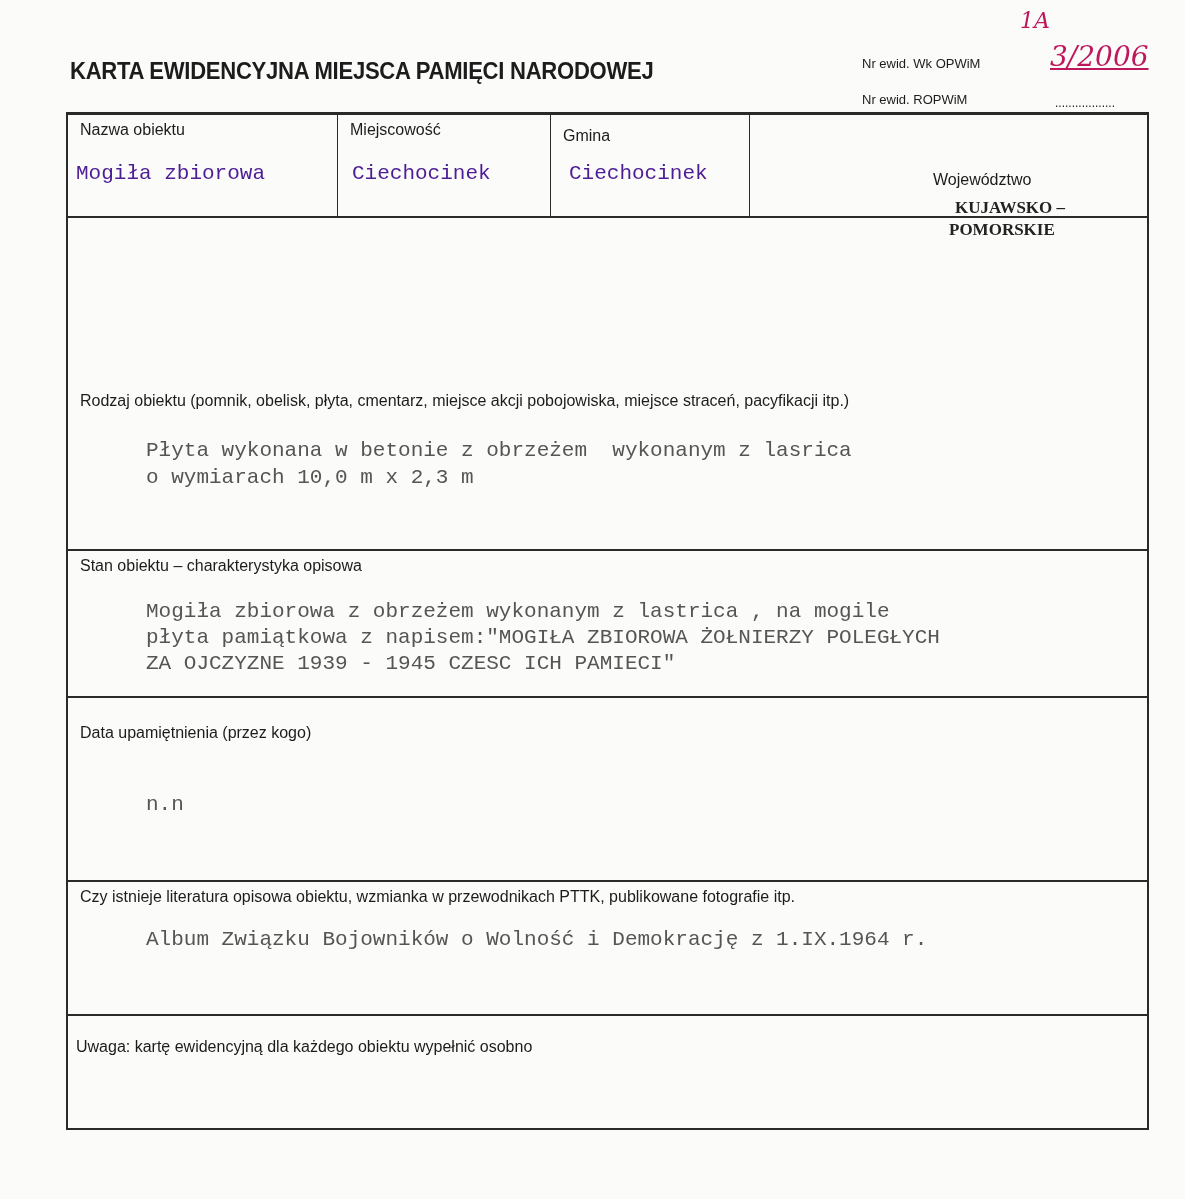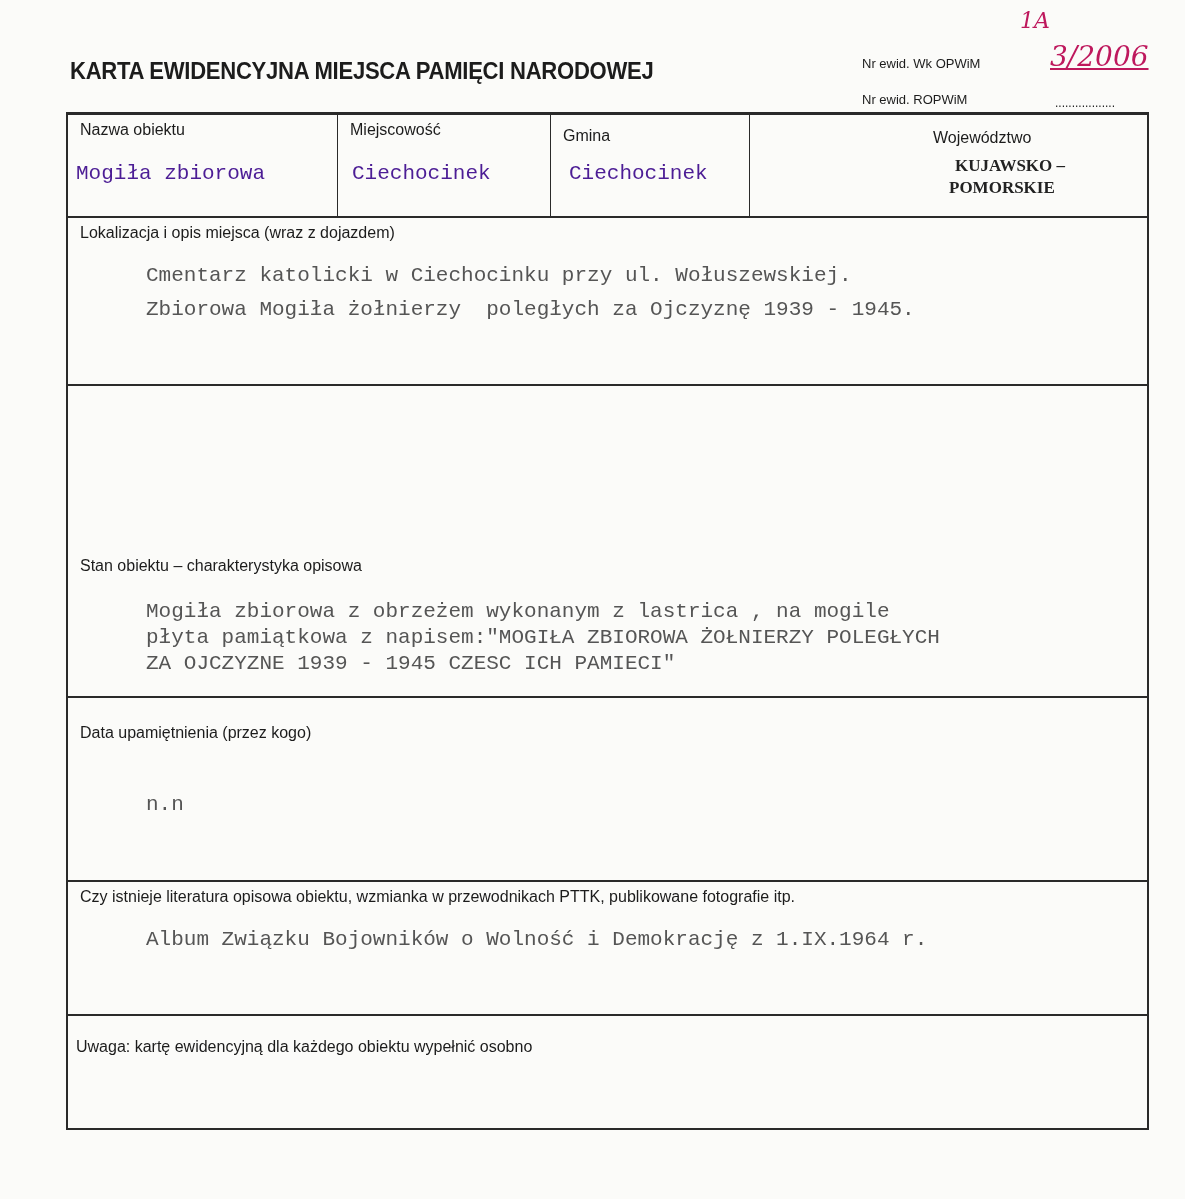--- a/index.html
+++ b/index.html
@@ -38,33 +38,33 @@
       <div class="val" style="left:8px; top:46px;">Mogiła zbiorowa</div>
     </div>
     <div class="cell" style="left:270px; width:213px;">
       <div class="lbl">Miejscowość</div>
       <div class="val" style="left:14px; top:46px;">Ciechocinek</div>
     </div>
     <div class="cell" style="left:483px; width:199px;">
       <div class="lbl" style="top:12px;">Gmina</div>
       <div class="val" style="left:18px; top:46px;">Ciechocinek</div>
     </div>
-    <div class="cell" style="left:857px; width:222px; border-right:none;">
+    <div class="cell" style="left:857px; width:222px; border-right:none;margin-top:42px;">
       <div class="lbl" style="left:8px; top:14px;">Województwo</div>
       <div class="valbold" style="left:30px; top:40px;">KUJAWSKO –</div>
       <div class="valbold" style="left:24px; top:62px;">POMORSKIE</div>
     </div>
   </div>
 
-  <div class="row" style="top:103px; height:168px;">
-    <div class="lbl">Lokalizacja i opis miejsca (wraz z dojazdem)</div>
-    <div class="text" style="top:45px;">Cmentarz katolicki w Ciechocinku przy ul. Wołuszewskiej.</div>
-    <div class="text" style="top:79px;">Zbiorowa Mogiła żołnierzy  poległych za Ojczyznę 1939 - 1945.</div>
+
+  <div class="row" style="top:271px; height:165px;">
+    <div class="lbl">Rodzaj obiektu (pomnik, obelisk, płyta, cmentarz, miejsce akcji pobojowiska, miejsce straceń, pacyfikacji itp.)</div>
+    <div class="text" style="top:52px;">Płyta wykonana w betonie z obrzeżem  wykonanym z lasrica</div>
+    <div class="text" style="top:79px;">o wymiarach 10,0 m x 2,3 m</div>
   </div>
-
 
   <div class="row" style="top:436px; height:147px;">
     <div class="lbl">Stan obiektu – charakterystyka opisowa</div>
     <div class="text" style="top:48px;">Mogiła zbiorowa z obrzeżem wykonanym z lastrica , na mogile</div>
     <div class="text" style="top:74px;">płyta pamiątkowa z napisem:"MOGIŁA ZBIOROWA ŻOŁNIERZY POLEGŁYCH</div>
     <div class="text" style="top:100px;">ZA OJCZYZNE 1939 - 1945 CZESC ICH PAMIECI"</div>
   </div>
 
   <div class="row" style="top:603px; height:164px;">
     <div class="lbl">Data upamiętnienia (przez kogo)</div>

